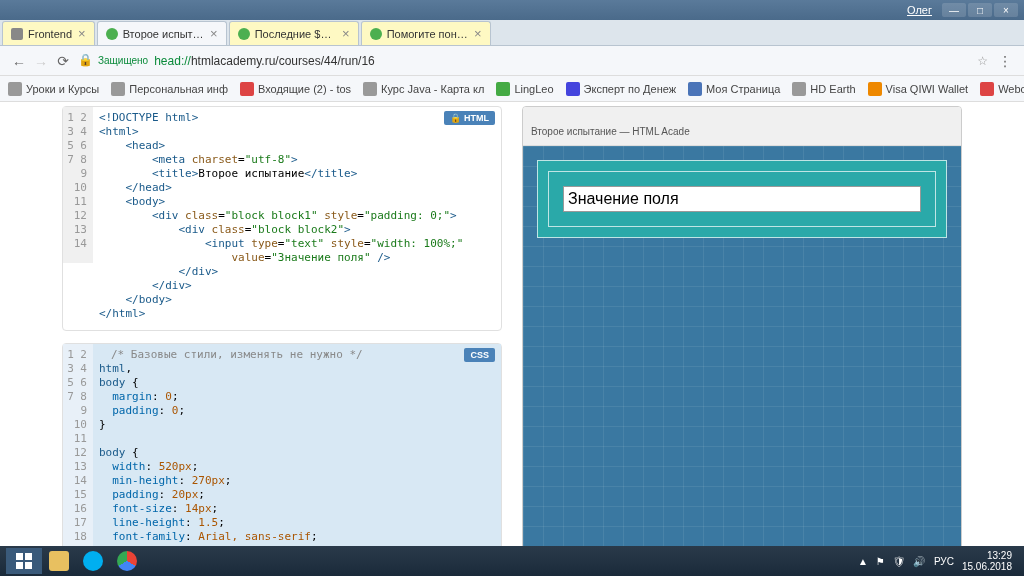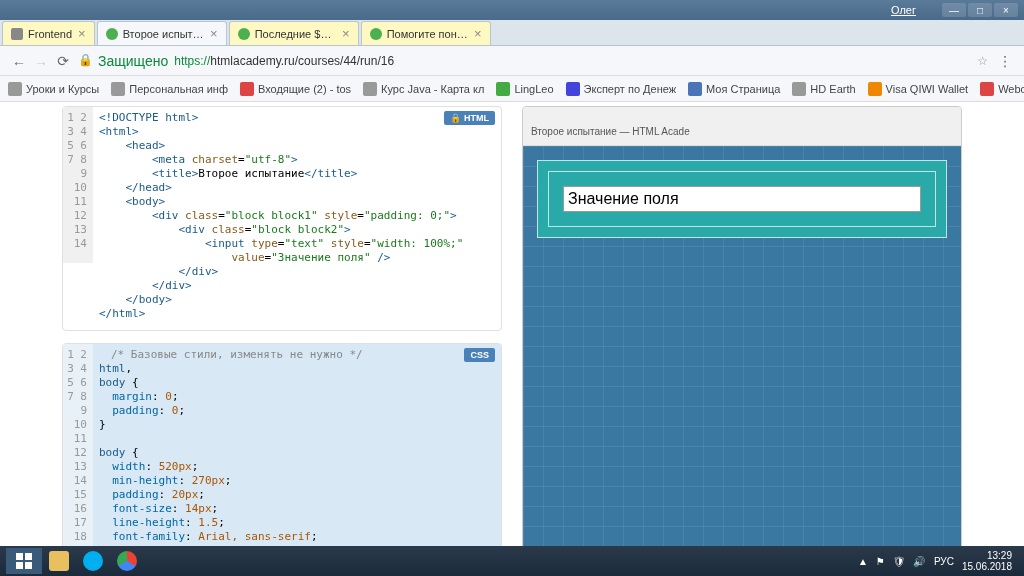--- a/index.html
+++ b/index.html
@@ -1,34 +1,34 @@
 <!DOCTYPE html>
 <html><head>
 <meta charset="utf-8">
 <style>
 * { margin: 0; padding: 0; box-sizing: border-box; }
 body { font-family: Arial, sans-serif; font-size: 12px; background: #fff; overflow: hidden; }
 
 .titlebar { height: 20px; background: linear-gradient(#5a7a9a, #4a6a8a); display: flex; align-items: center; padding: 0 6px; color: #fff; font-size: 11px; }
 .titlebar-spacer { flex: 1; }
-.titlebar-user { margin-right: 24px; text-decoration: underline; }
+.titlebar-user { margin-right: 8px; text-decoration: underline; }
 .win-btn { width: 24px; height: 14px; background: rgba(255,255,255,0.15); margin-left: 2px; display: inline-flex; align-items: center; justify-content: center; font-size: 10px; cursor: pointer; border-radius: 2px; }
 
 .tabbar { height: 26px; background: #dde5ec; display: flex; align-items: flex-end; border-bottom: 1px solid #b8c4d0; }
 .tab { height: 24px; background: #f5f7fa; border: 1px solid #b8c4d0; border-bottom: none; border-radius: 3px 3px 0 0; margin-left: 2px; padding: 0 8px; display: flex; align-items: center; font-size: 11px; color: #333; max-width: 130px; cursor: pointer; }
 .tab.inactive { background: #fef9c3; }
 .tab-icon { width: 12px; height: 12px; margin-right: 5px; background: #888; border-radius: 2px; flex-shrink: 0; }
 .tab-icon.green { background: #4caf50; border-radius: 50%; }
 .tab-text { overflow: hidden; white-space: nowrap; text-overflow: ellipsis; flex: 1; }
 .tab-close { margin-left: 6px; color: #888; font-size: 13px; cursor: pointer; }
 
 .addrbar { height: 30px; background: #f5f7fa; display: flex; align-items: center; padding: 0 8px; border-bottom: 1px solid #ddd; }
 .nav-btn { width: 22px; height: 22px; display: flex; align-items: center; justify-content: center; color: #666; cursor: pointer; font-size: 14px; }
 .addr-lock { width: 16px; height: 16px; color: #0a8a3a; margin: 0 4px; }
-.addr-secure { color: #0a8a3a; font-size: 14px; margin-right: 6px; text-align: center; }
+.addr-secure { color: #0a8a3a; font-size: 10px; margin-right: 6px; text-align: center; }
 .addr-url { flex: 1; font-size: 12px; color: #333; }
 .addr-url .proto { color: #0a8a3a; }
 .addr-star { color: #999; margin: 0 6px; cursor: pointer; }
 
 .bookmarks { height: 26px; background: #f5f7fa; display: flex; align-items: center; padding: 0 8px; border-bottom: 1px solid #ddd; overflow: hidden; }
 .bm { display: flex; align-items: center; font-size: 11px; color: #444; margin-right: 12px; cursor: pointer; white-space: nowrap; }
 .bm-icon { width: 14px; height: 14px; margin-right: 4px; background: #999; border-radius: 2px; flex-shrink: 0; }
 .bm-spacer { flex: 1; }
 
 .content { position: absolute; top: 102px; left: 0; right: 0; bottom: 30px; background: #fff; }
@@ -103,21 +103,21 @@
     <span class="tab-close">×</span>
   </div>
 </div>
 
 <div class="addrbar">
   <div class="nav-btn">←</div>
   <div class="nav-btn" style="color:#ccc">→</div>
   <div class="nav-btn">⟳</div>
   <span class="addr-lock">🔒</span>
   <span class="addr-secure">Защищено</span>
-  <span class="addr-url"><span class="proto">https://</span><span>htmlacademy.ru/courses/44/run/16</span></span>
+  <span class="addr-url"><span class="proto">head://</span><span>htmlacademy.ru/courses/44/run/16</span></span>
   <span class="addr-star">☆</span>
   <span class="nav-btn">⋮</span>
 </div>
 
 <div class="bookmarks">
   <div class="bm">
       <span class="bm-icon"></span>
       <span>Уроки и Курсы</span>
     </div>
   <div class="bm">

